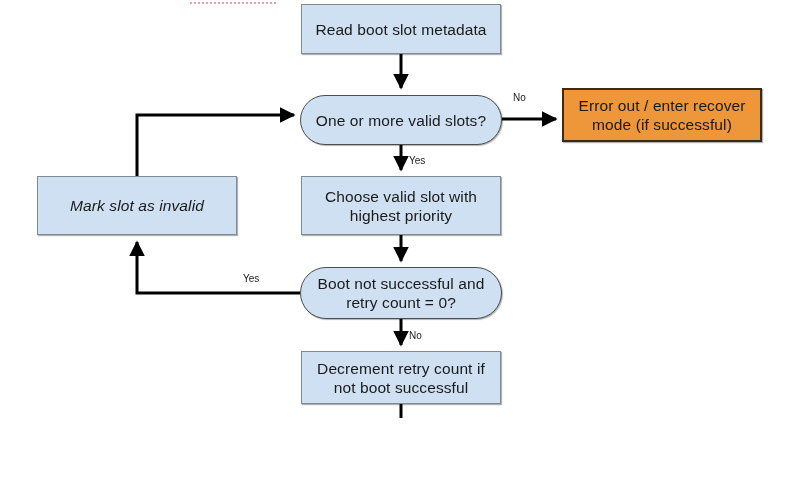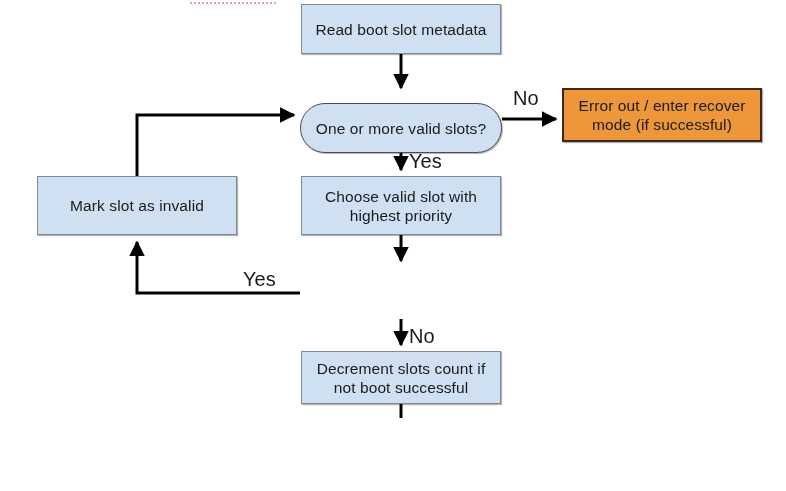--- a/index.html
+++ b/index.html
@@ -33,34 +33,33 @@
   .node-process {
     background: #cfe0f2;
     border: 1px solid #7f8a94;
     box-shadow: 1px 1px 1px rgba(0,0,0,0.30);
   }
   .node-decision {
     background: #cfe0f2;
     border: 1px solid #4d4d4d;
     border-radius: 999px;
     box-shadow: 1px 1px 1px rgba(0,0,0,0.30);
-    margin-top: 8px;
   }
   .node-error {
     background: #ed963a;
     border: 2px solid #3d2a14;
     box-shadow: 1px 1px 1px rgba(0,0,0,0.30);
   }
   .node-label {
     padding: 0 8px;
     white-space: pre-line;
   }
   .edge-label {
     position: absolute;
-    font-size: 20px;
+    font-size: 10px;
     line-height: 18px;
     color: #1a1a1a;
     white-space: nowrap;
   }
   #edges {
     position: absolute;
     left: 0;
     top: 0;
     width: 786px;
     height: 491px;
@@ -102,32 +101,36 @@
 
   <div class="node node-decision" style="left:300px; top:95px; width:202px; height:50px;">
     <span class="node-label">One or more valid slots?</span>
   </div>
 
   <div class="node node-error" style="left:562px; top:88px; width:200px; height:54px;">
     <span class="node-label">Error out / enter recover
 mode (if successful)</span>
   </div>
 
-  <div class="node node-process" style="left:37px; top:176px; width:200px; height:59px;">
+  <div class="node node-process" style="left:37px; top:176px; width:200px; height:59px;font-style:italic;">
     <span class="node-label">Mark slot as invalid</span>
   </div>
 
   <div class="node node-process" style="left:301px; top:176px; width:200px; height:59px;justify-content:center;">
     <span class="node-label">Choose valid slot with
 highest priority</span>
   </div>
 
+  <div class="node node-decision" style="left:300px; top:267px; width:202px; height:52px;">
+    <span class="node-label">Boot not successful and
+retry count = 0?</span>
+  </div>
 
   <div class="node node-process" style="left:301px; top:351px; width:200px; height:53px;">
-    <span class="node-label">Decrement slots count if
+    <span class="node-label">Decrement retry count if
 not boot successful</span>
   </div>
 
 
   <div class="edge-label" style="left:513px; top:89px;">No</div>
   <div class="edge-label" style="left:409px; top:152px;">Yes</div>
   <div class="edge-label" style="left:243px; top:270px;">Yes</div>
   <div class="edge-label" style="left:409px; top:327px;">No</div>
 
 </div>

